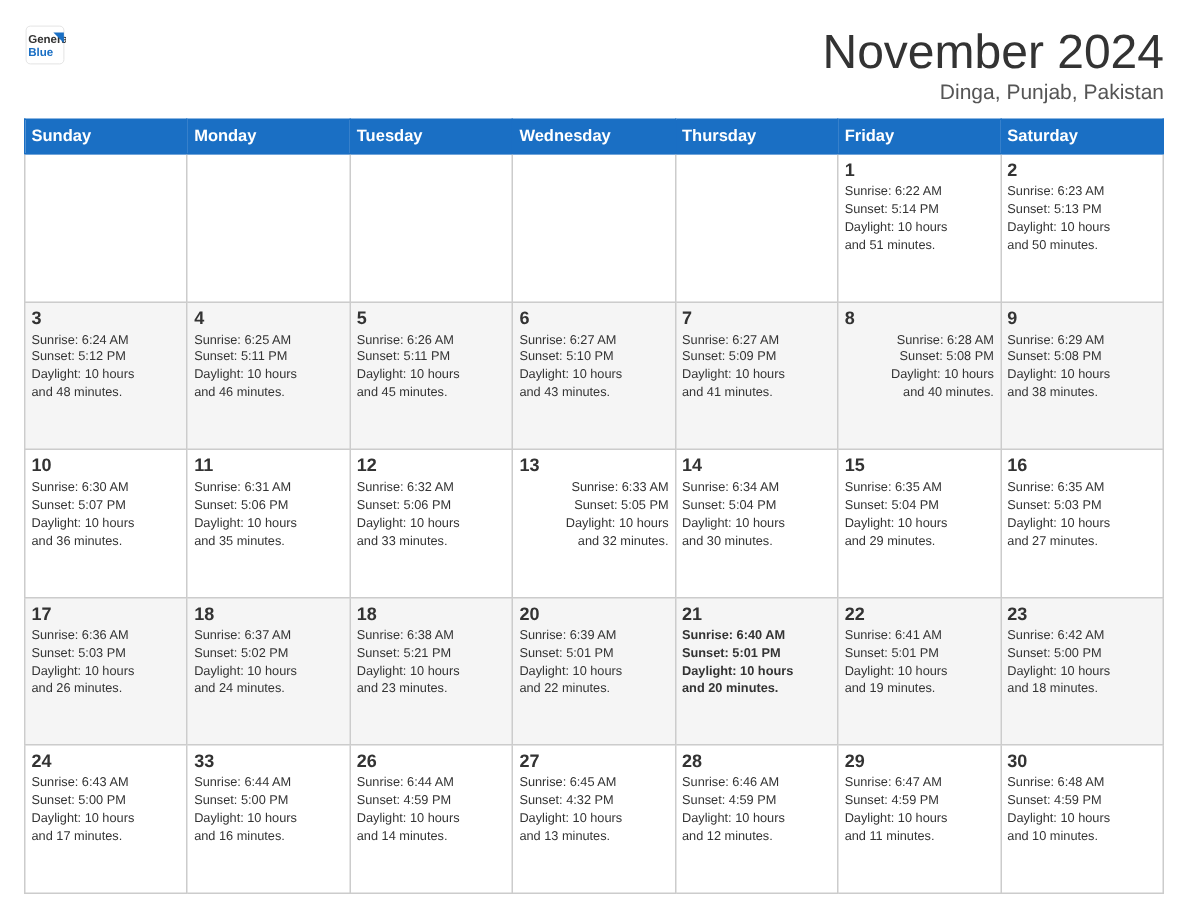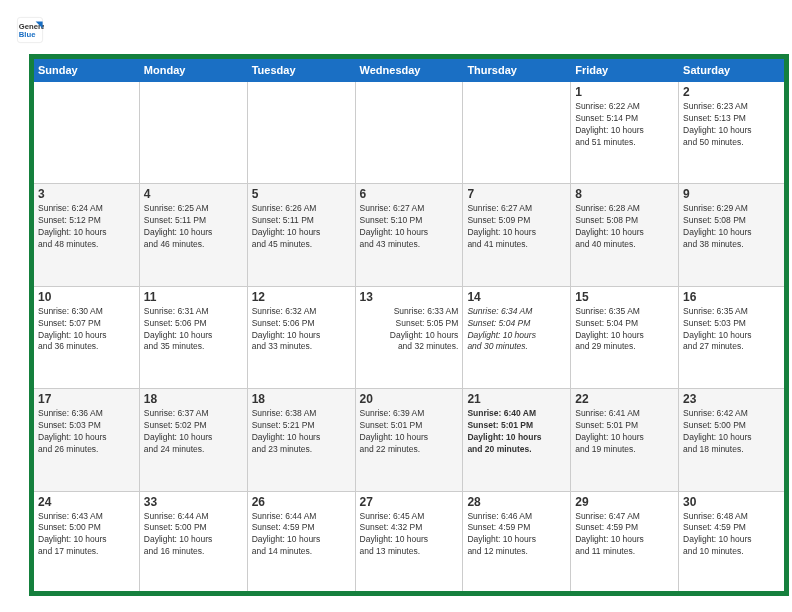--- a/index.html
+++ b/index.html
@@ -39,25 +39,24 @@
       font-size: 32px;
       font-weight: normal;
       color: #333;
     }
     .location {
       font-size: 14px;
       color: #555;
     }
     .calendar {
       flex: 1;
-      border: 5px solid #15803d;
+      border: 1px solid #15803d;
       border-collapse: collapse;
       width: 100%;
       table-layout: fixed;
-      margin-left: 13px;
     }
     .calendar th {
       background-color: #1a6fc4;
       color: #fff;
       font-size: 11px;
       font-weight: bold;
       padding: 5px 4px;
       text-align: left;
       border: 1px solid #1a6fc4;
     }
@@ -93,20 +92,24 @@
 
 <div class="page">
   <div class="header">
     <div class="logo">
       <svg class="logo-icon" viewBox="0 0 40 40">
         <rect x="2" y="2" width="36" height="36" rx="4" fill="white" stroke="#ccc" stroke-width="0.5"></rect>
         <text x="4" y="18" font-size="11" font-weight="bold" fill="#333" font-family="Arial">General</text>
         <text x="4" y="30" font-size="11" font-weight="bold" fill="#1a6fc4" font-family="Arial">Blue</text>
         <polygon points="28,8 38,8 38,18" fill="#1a6fc4"></polygon>
       </svg>
+    </div>
+    <div class="title-block">
+      <div class="month-title">November 2024</div>
+      <div class="location">Dinga, Punjab, Pakistan</div>
     </div>
   </div>
 
   <table class="calendar">
     <thead>
       <tr>
         <th>Sunday</th>
         <th>Monday</th>
         <th>Tuesday</th>
         <th>Wednesday</th>
@@ -168,21 +171,21 @@
           </td>
           <td>
             <span class="day-num">7</span>
             <div class="day-info" style="white-space: pre-line;">Sunrise: 6:27 AM
 Sunset: 5:09 PM
 Daylight: 10 hours
 and 41 minutes.</div>
           </td>
           <td>
             <span class="day-num">8</span>
-            <div class="day-info" style="white-space: pre-line;">Sunrise: 6:28 AM
+            <div class="day-info" style="white-space: pre-line; text-align: right;">Sunrise: 6:28 AM
 Sunset: 5:08 PM
 Daylight: 10 hours
 and 40 minutes.</div>
           </td>
           <td>
             <span class="day-num">9</span>
             <div class="day-info" style="white-space: pre-line;">Sunrise: 6:29 AM
 Sunset: 5:08 PM
 Daylight: 10 hours
 and 38 minutes.</div>
@@ -212,21 +215,21 @@
           </td>
           <td>
             <span class="day-num">13</span>
             <div class="day-info" style="white-space: pre-line; text-align: right;">Sunrise: 6:33 AM
 Sunset: 5:05 PM
 Daylight: 10 hours
 and 32 minutes.</div>
           </td>
           <td>
             <span class="day-num">14</span>
-            <div class="day-info" style="white-space: pre-line; font-style: italic;">Sunrise: 6:34 AM
+            <div class="day-info" style="white-space: pre-line;">Sunrise: 6:34 AM
 Sunset: 5:04 PM
 Daylight: 10 hours
 and 30 minutes.</div>
           </td>
           <td>
             <span class="day-num">15</span>
             <div class="day-info" style="white-space: pre-line;">Sunrise: 6:35 AM
 Sunset: 5:04 PM
 Daylight: 10 hours
 and 29 minutes.</div>

